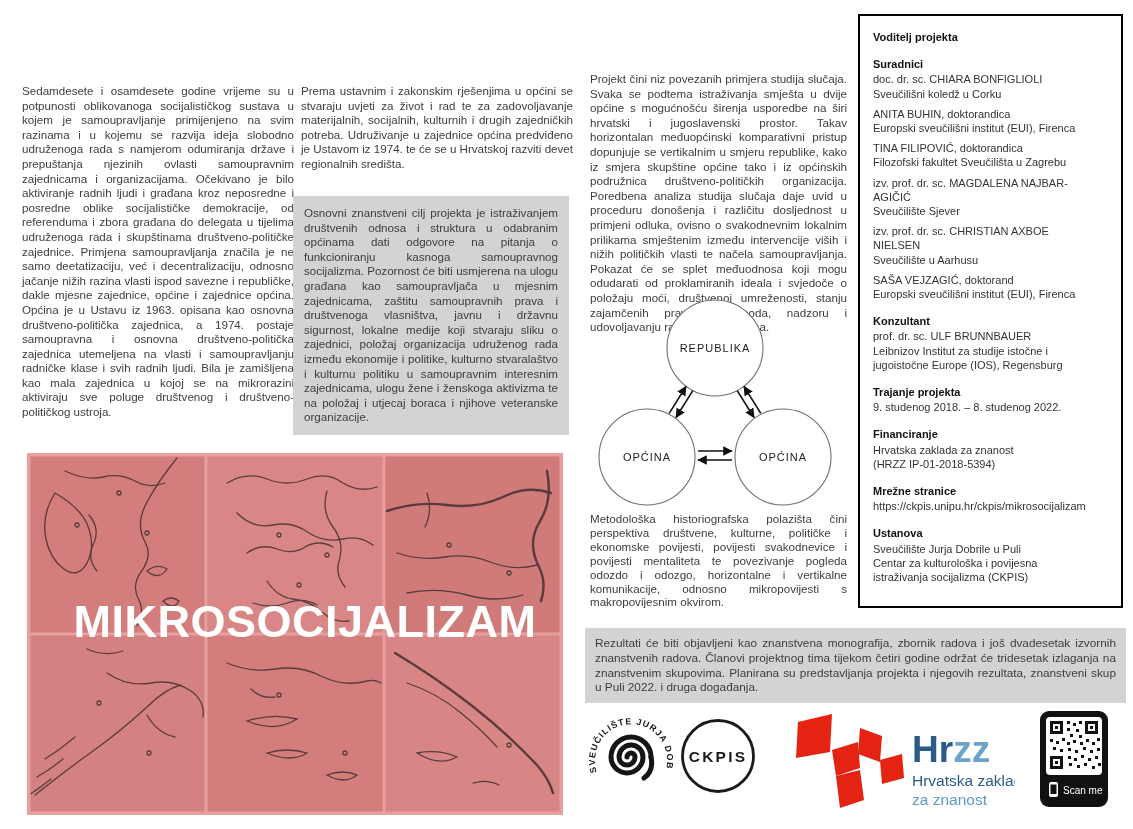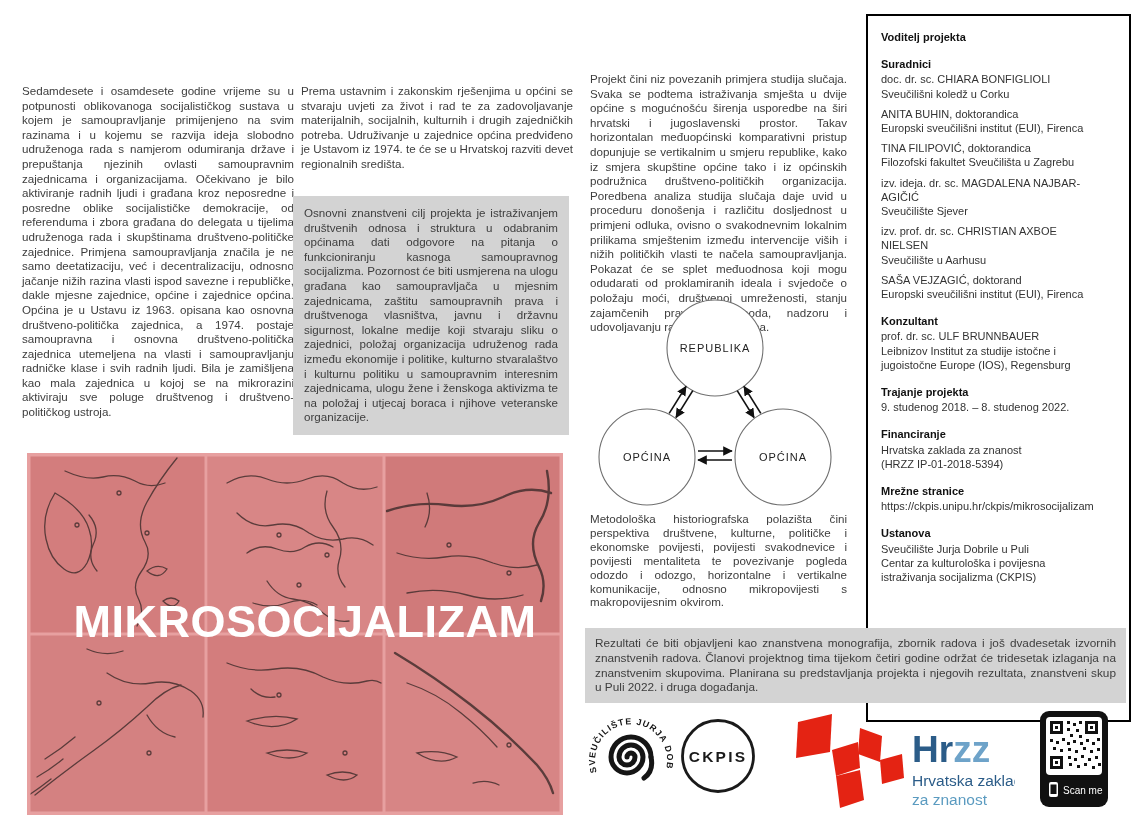--- a/index.html
+++ b/index.html
@@ -23,22 +23,22 @@
 
   
   .map-banner { position:absolute; left:27px; top:453px; width:536px; height:362px; }
   .map-caption { position:absolute; left:0; top:143px; width:536px; text-align:center;
     font-size:45px; font-weight:bold; color:#ffffff; letter-spacing:.5px; white-space:nowrap;padding-left:20px; }
 
   
   .diagram { position:absolute; left:590px; top:298px; width:258px; height:212px; }
 
   
-  .info-box { position:absolute; left:858px; top:14px; width:265px; height:708px;
-    border:2px solid #000; padding:14px 28px 10px 13px; font-size:11px; line-height:14.2px; color:#333;margin-left:8px; }
+  .info-box { position:absolute; left:858px; top:14px; width:265px; height:594px;
+    border:2px solid #000; padding:14px 28px 10px 13px; font-size:11px; line-height:14.2px; color:#333; }
   .info-box .sec { margin-bottom:13px; }
   .info-box .sec-h { font-weight:bold; color:#111; margin-bottom:1px; }
   .info-box .entry { margin-bottom:6px; }
   .info-box .entry:last-child { margin-bottom:0; }
   .info-box .ln { display:block; }
 
   
   .results-box { position:absolute; left:585px; top:628px; width:541px; }
   .results-box .graybox { padding:8px 10px; font-size:11.8px; line-height:14.8px; }
 
@@ -177,21 +177,21 @@
       </div>
       <div class="entry">
         <span class="ln">ANITA BUHIN, doktorandica</span>
         <span class="ln">Europski sveučilišni institut (EUI), Firenca</span>
       </div>
       <div class="entry">
         <span class="ln">TINA FILIPOVIĆ, doktorandica</span>
         <span class="ln">Filozofski fakultet Sveučilišta u Zagrebu</span>
       </div>
       <div class="entry">
-        <span class="ln">izv. ideja. dr. sc. MAGDALENA NAJBAR-AGIČIĆ</span>
+        <span class="ln">izv. prof. dr. sc. MAGDALENA NAJBAR-AGIČIĆ</span>
         <span class="ln">Sveučilište Sjever</span>
       </div>
       <div class="entry">
         <span class="ln">izv. prof. dr. sc. CHRISTIAN AXBOE NIELSEN</span>
         <span class="ln">Sveučilište u Aarhusu</span>
       </div>
       <div class="entry">
         <span class="ln">SAŠA VEJZAGIĆ, doktorand</span>
         <span class="ln">Europski sveučilišni institut (EUI), Firenca</span>
       </div>

